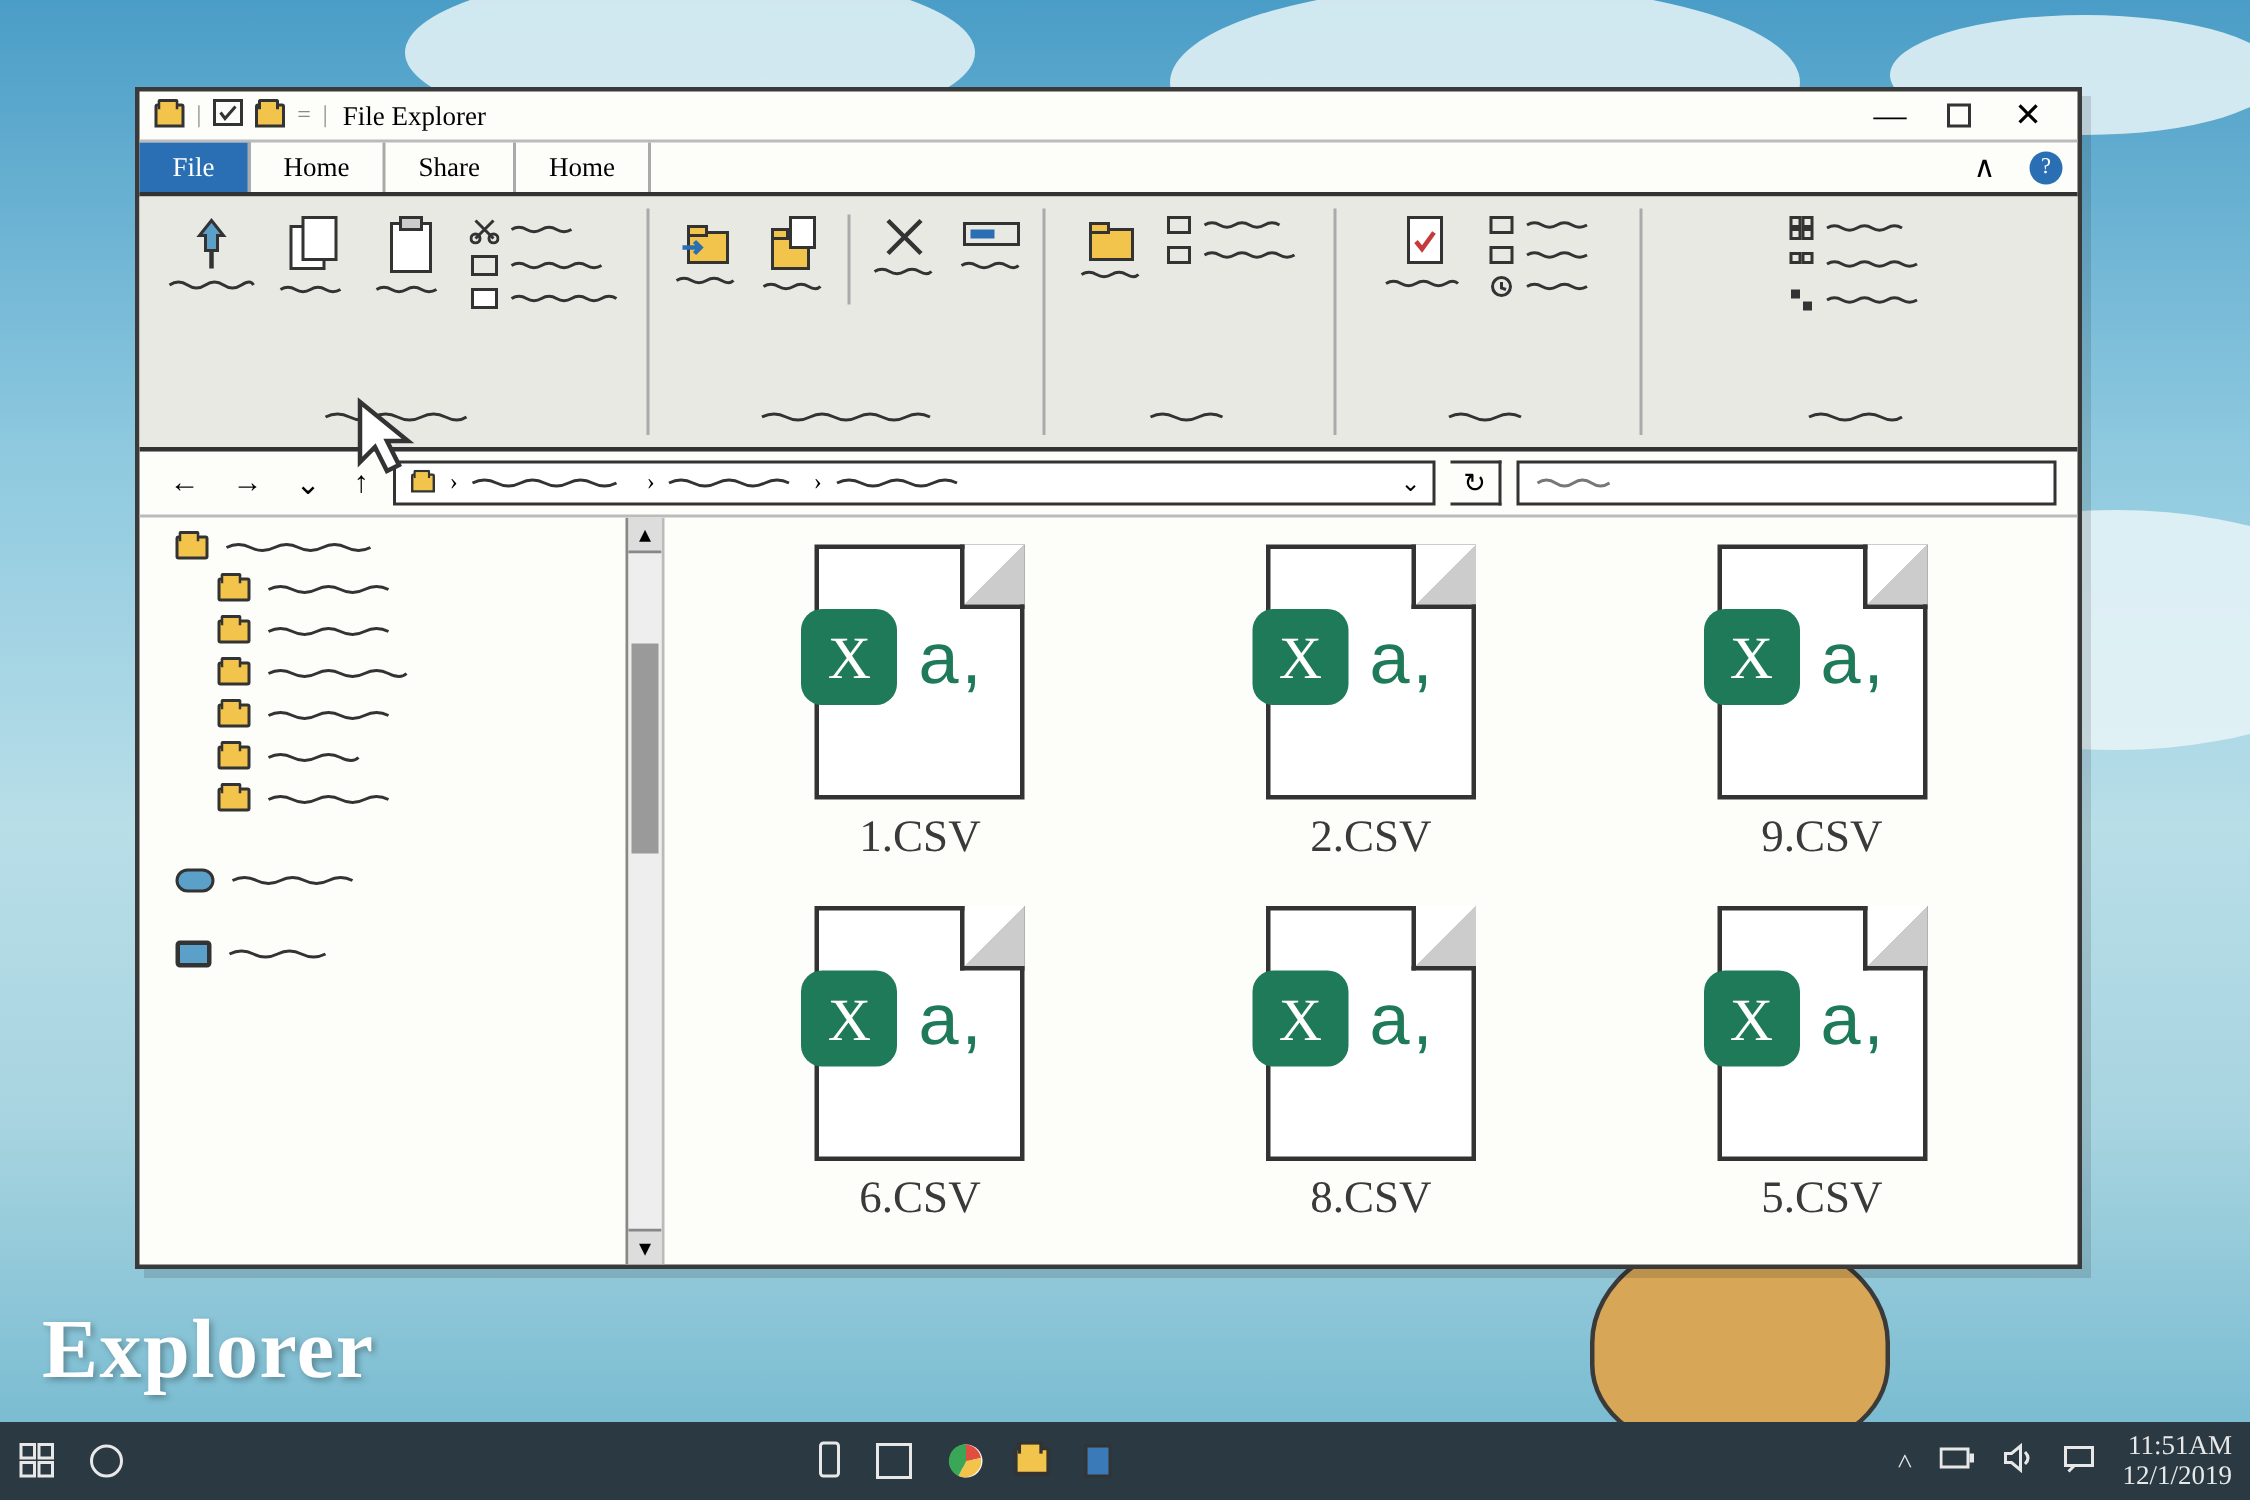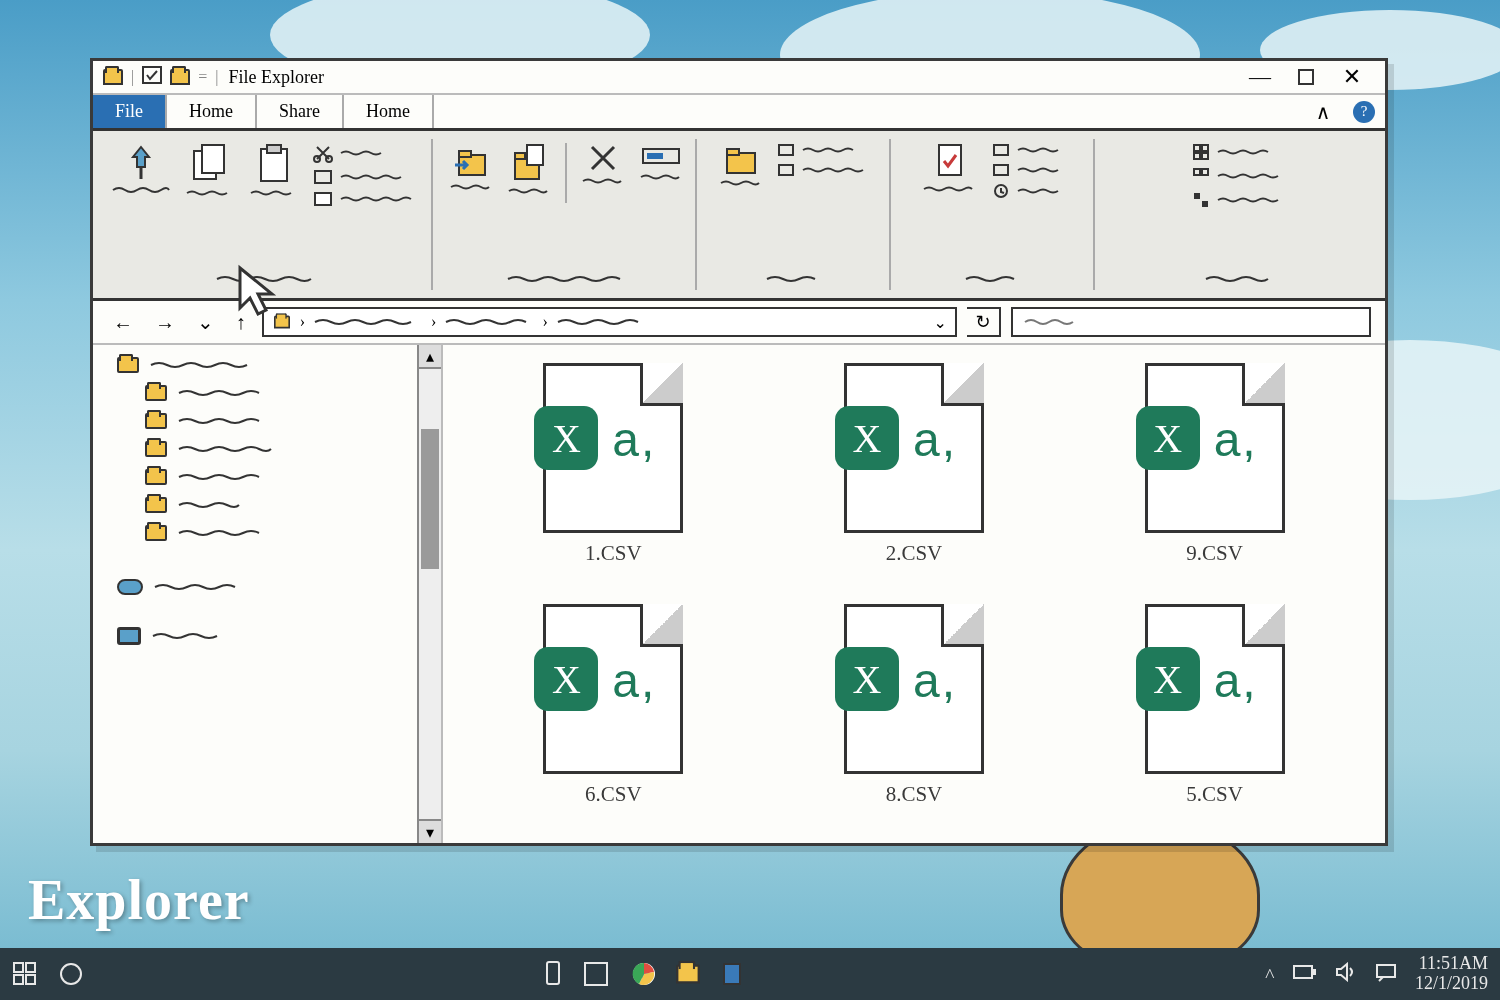--- a/index.html
+++ b/index.html
@@ -74,21 +74,21 @@
   .sb-track { flex:1; background:#eee; position:relative; }
   .sb-thumb { position:absolute; top:60px; left:2px; width:18px; height:140px; background:#9a9a9a; cursor:pointer; }
 
   .files { flex:1; padding:18px 50px; display:grid; grid-template-columns:repeat(3,1fr); grid-template-rows:repeat(2,1fr); gap:20px 60px; align-items:start; justify-items:center;}
   .file { display:flex; flex-direction:column; align-items:center; gap:8px; cursor:pointer; }
   .page { width:140px; height:170px; border:3px solid #333; background:#fff; position:relative; }
   .page::after { content:""; position:absolute; top:-3px; right:-3px; width:40px; height:40px; background:linear-gradient(135deg,#fff 50%,#ccc 50%); border-left:3px solid #333; border-bottom:3px solid #333;}
   .xlsx { position:absolute; top:40px; left:-12px; width:64px; height:64px; background:#1f7a5a; border-radius:14px; display:flex; align-items:center; justify-content:center;}
   .xlsx span { color:#fff; font-size:40px; font-weight:400; }
   .atxt { position:absolute; top:46px; left:66px; font-size:48px; color:#1f7a5a; font-family:"Segoe UI",sans-serif; letter-spacing:2px;}
-  .fname { font-size:21px; color:#3a3a3a; }
+  .fname { font-size:30px; color:#3a3a3a; }
 
   
   .brand { position:absolute; bottom:68px; left:28px; color:#fff; font-size:56px; font-family:Georgia,"Times New Roman",serif; font-weight:bold; letter-spacing:1px; text-shadow:2px 2px 4px rgba(0,0,0,0.3);}
 
   
   .taskbar { position:absolute; bottom:0; left:0; width:100%; height:52px; background:#2b3a42; display:flex; align-items:center; padding:0 12px; gap:20px; color:#e8e8e8;}
   .tbitem { display:flex; align-items:center; gap:10px; cursor:pointer; }
   .taskbar .spacer { flex:1; }
   .tray { display:flex; align-items:center; gap:18px; font-size:18px; }
   .clock { display:flex; flex-direction:column; align-items:flex-end; font-family:"Comic Sans MS",cursive; font-size:18px; line-height:1.1;}

